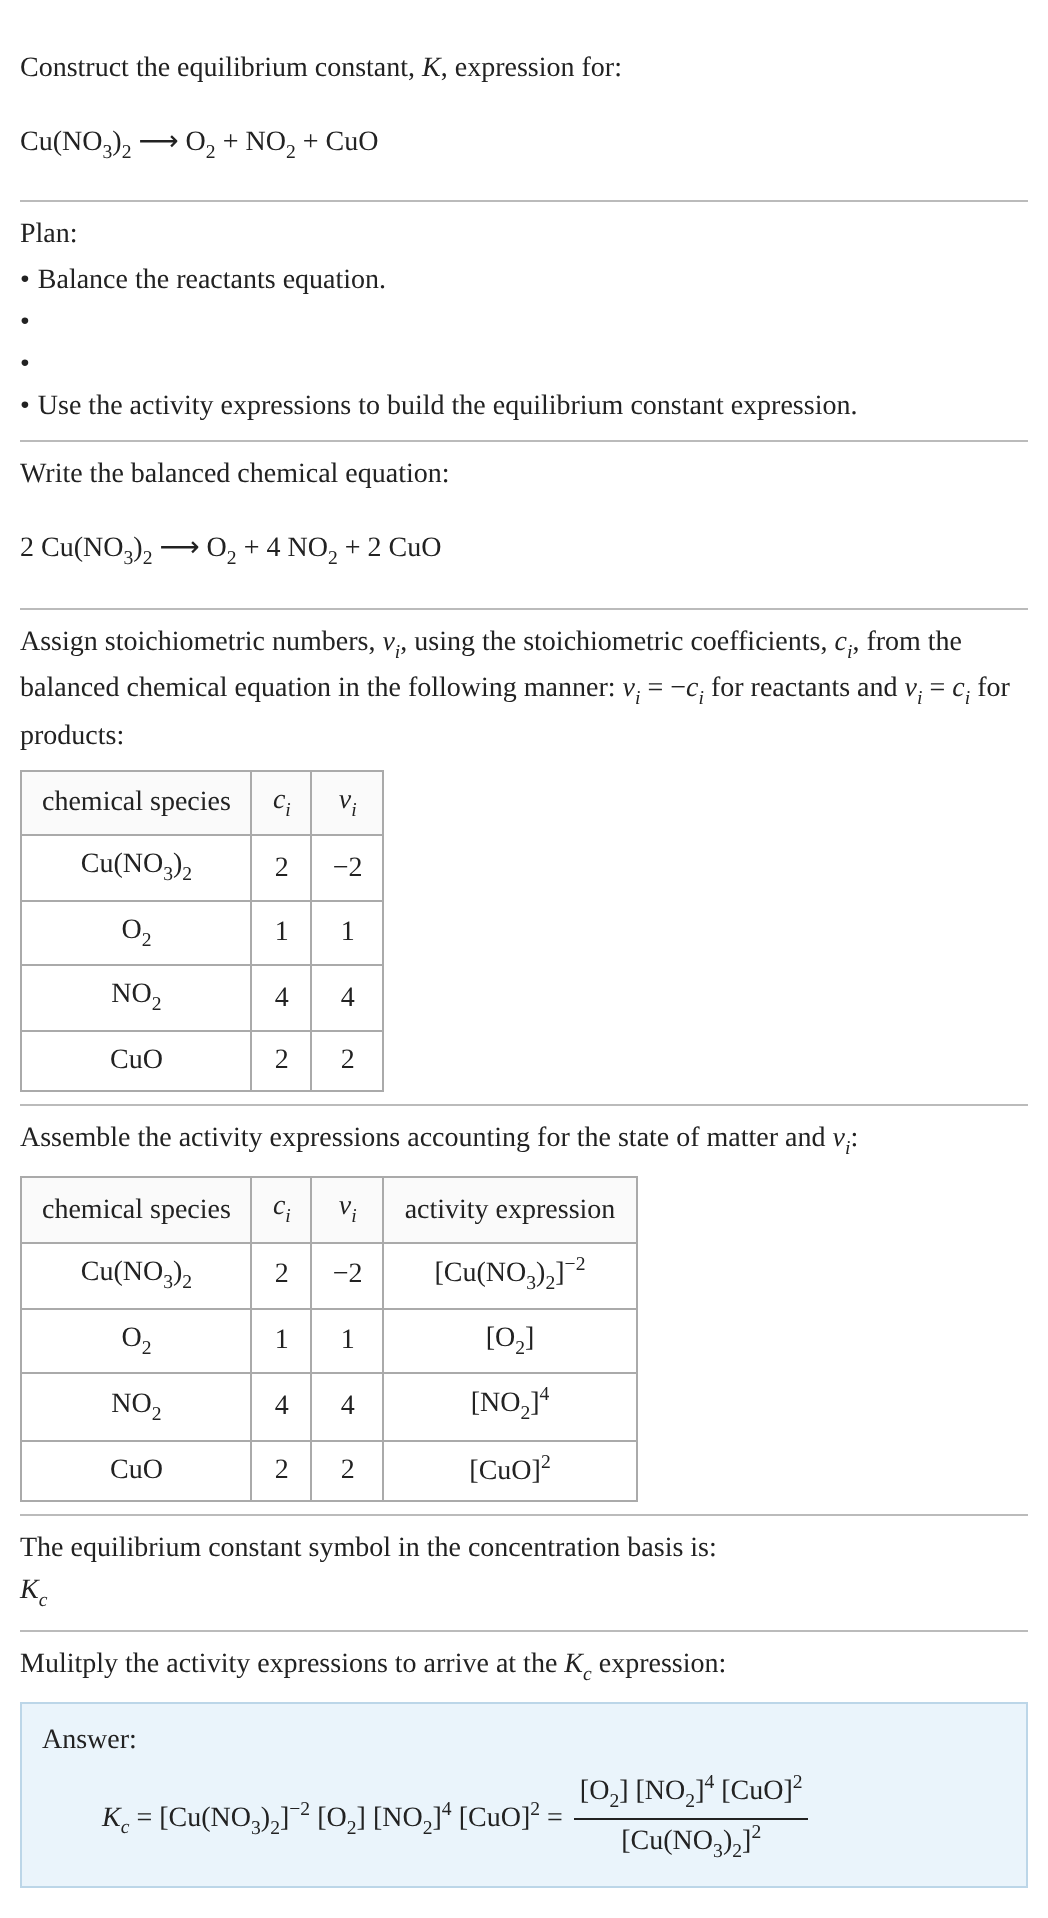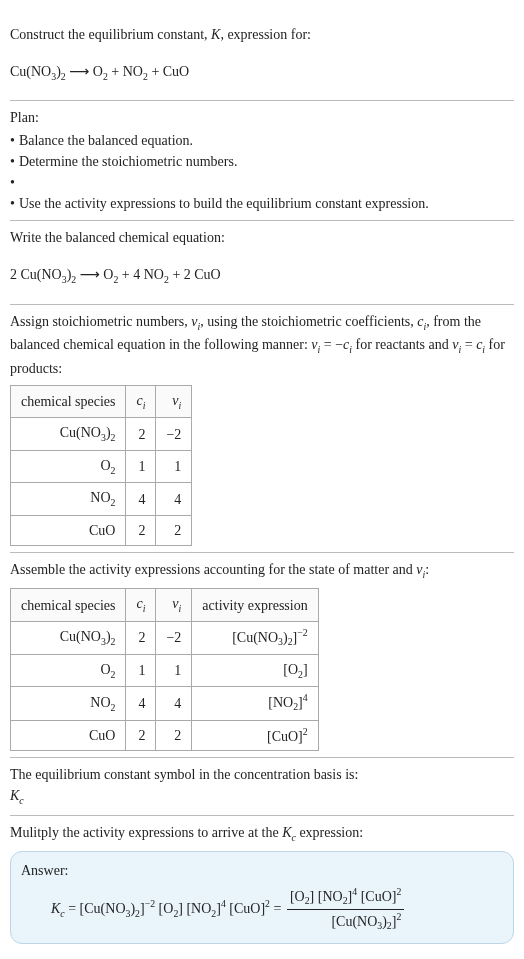--- a/index.html
+++ b/index.html
@@ -40,51 +40,50 @@
   .plan-list .bullet {
     padding-left: 0;
   }
   table.data {
     border-collapse: collapse;
     margin: 6px 0;
   }
   table.data th, table.data td {
     border: 1px solid #aaa;
     padding: 4px 10px;
-    text-align: right;
+    text-align: center;
     font-weight: normal;
   }
   table.data th {
     background: #fafafa;
   }
   .answer-box {
     background: #eaf4fb;
     border: 1px solid #bcd6e8;
-    border-radius: 12px;
+    border-radius: 0;
     padding: 8px 10px;
     margin-top: 6px;
   }
   .answer-label {
     margin-bottom: 4px;
   }
   .frac {
     display: inline-block;
     vertical-align: middle;
     text-align: center;
     margin: 0 2px;
   }
   .frac .num {
     display: block;
     border-bottom: 1px solid #222;
     padding: 0 3px;
   }
   .frac .den {
     display: block;
     padding: 0 3px;
-    text-align: right;
   }
   .eq-line {
     margin: 16px 0;
   }
   .indent {
     padding-left: 30px;
   }
 </style>
 </head>
 <body>
@@ -96,25 +95,24 @@
 <div class="eq-line">
   <span>Cu(NO</span><span class="sub">3</span><span>)</span><span class="sub">2</span><span> ⟶ </span><span>O</span><span class="sub">2</span><span> + </span><span>NO</span><span class="sub">2</span><span> + </span><span>CuO</span>
 </div>
 
 <hr class="rule">
 
 <div>Plan:</div>
 <div class="plan-list">
   <div class="item">
       <span class="bullet">•</span>
-      <span>Balance the balanced equation.</span>
-    </div>
-  <div class="item">
-      <span class="bullet">•</span>
-      <span>Determine the stoichiometric numbers.</span>
+      <span>Balance the reactants equation.</span>
+    </div>
+  <div class="item">
+      <span class="bullet">•</span>
     </div>
   <div class="item">
       <span class="bullet">•</span>
     </div>
   <div class="item">
       <span class="bullet">•</span>
       <span>Use the activity expressions to build the equilibrium constant expression.</span>
     </div>
 </div>
 

